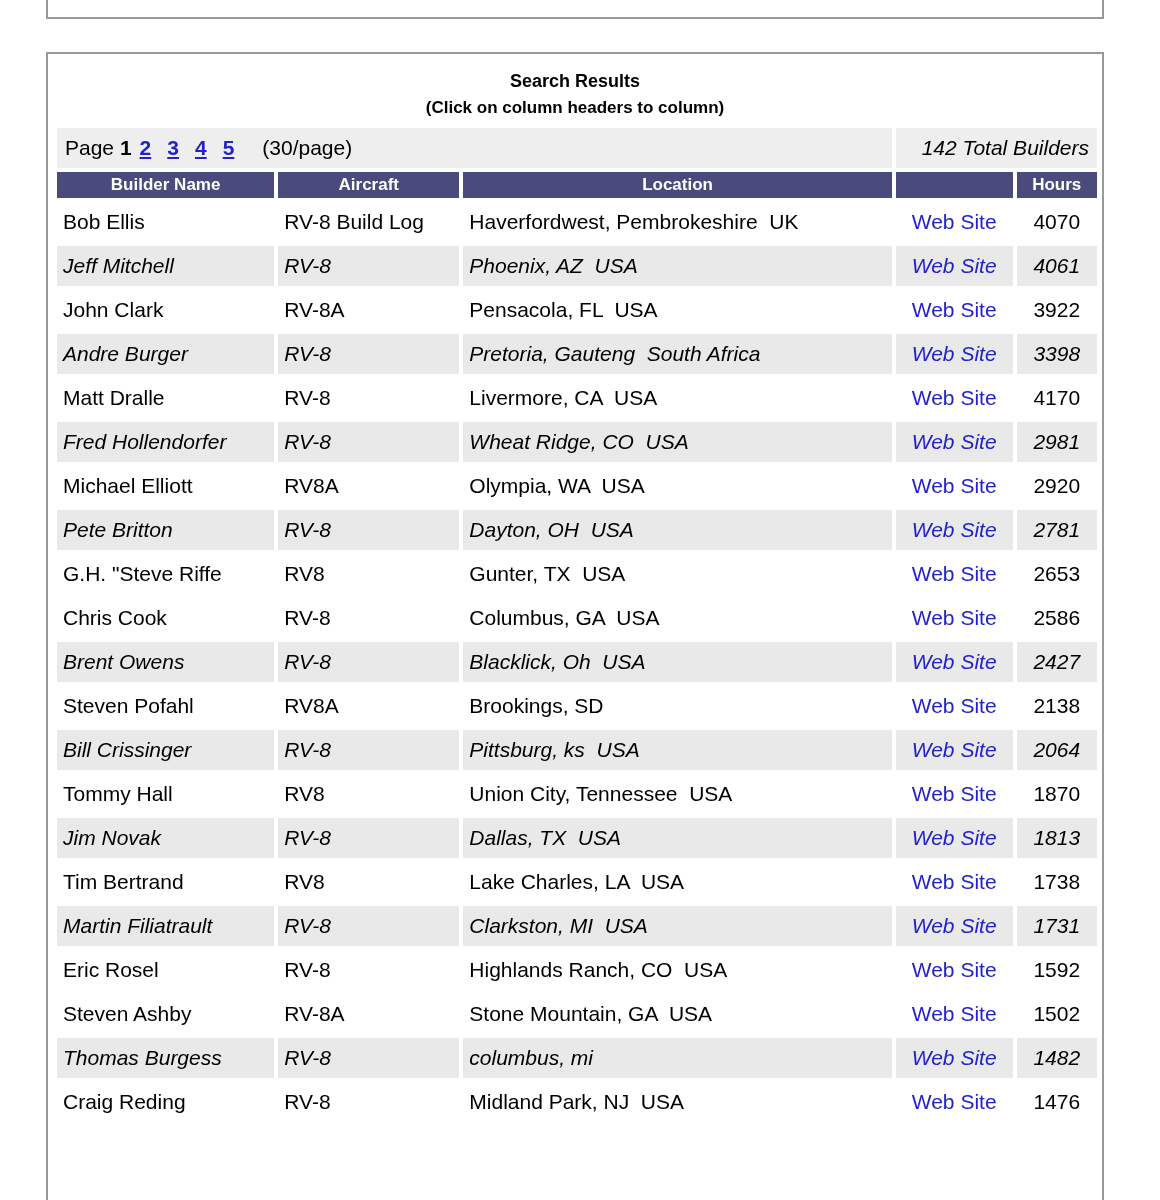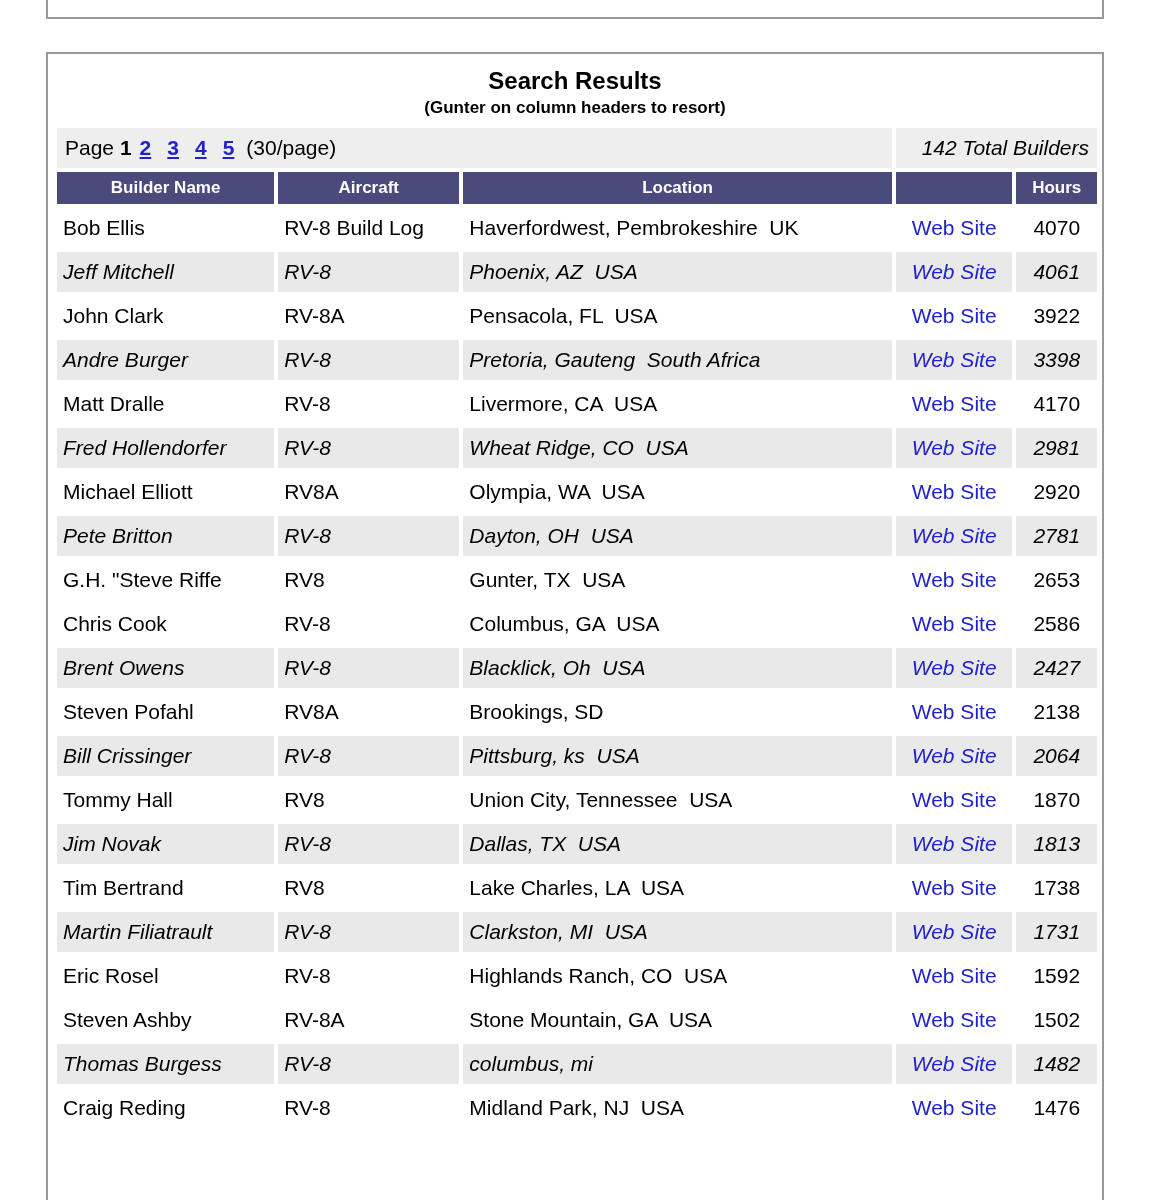--- a/index.html
+++ b/index.html
@@ -17,61 +17,61 @@
   }
   .top-box{
     margin-left:46px;width:1058px;height:19px;
     border:2px solid var(--border);border-top:none;background:#fff;
   }
   .main-box{
     margin-left:46px;margin-top:33px;width:1058px;height:1200px;
     border:2px solid var(--border);background:#fff;padding:0 5px;
   }
   .title-block{text-align:center;padding-top:12px;}
-  .title{font-size:24px;font-weight:bold;line-height:30px;text-align:center;}
+  .title{font-size:18px;font-weight:bold;line-height:30px;text-align:center;}
   .subtitle{font-size:17px;font-weight:bold;line-height:24px;margin-bottom:4px;}
   table.results{
     border-collapse:separate;border-spacing:4px;width:1048px;table-layout:fixed;
   }
   col.c1{width:216px;} col.c2{width:180px;} col.c3{width:426px;}
   col.c4{width:116px;} col.c5{width:80px;}
   td,th{overflow:hidden;}
   .pag-row td{
     background:var(--bargray);height:40px;font-size:21px;
     padding:0 8px;vertical-align:middle;
   }
   .pag-left b{font-weight:bold;}
   .pag-left a{
     color:var(--link);font-weight:bold;text-decoration:underline;margin:0 8px;
   }
-  .per-page{margin-left:4px;}
+  .per-page{margin-left:20px;}
   .pag-right{text-align:right;font-style:italic;}
   .head-row th{
     background:var(--navy);color:#fff;font-size:17px;font-weight:bold;
-    height:32px;text-align:center;vertical-align:middle;padding:0 4px;
+    height:26px;text-align:center;vertical-align:middle;padding:0 4px;
   }
   tr.data td{
     font-size:21px;line-height:26px;padding:7px 6px;vertical-align:middle;
     background:#fff;
   }
   tr.data.alt td{background:var(--rowgray);font-style:italic;}
   td.c-location{white-space:pre-wrap;}
   td.c-web{text-align:center;padding:7px 2px;}
   td.c-web a{color:var(--link);text-decoration:none;margin-top:48px;}
   td.c-hours{text-align:center;padding:7px 2px;}
 </style>
 </head>
 <body>
 
 <div class="top-box"></div>
 
 <div class="main-box">
   <div class="title-block">
     <div class="title">Search Results</div>
-    <div class="subtitle">(Gunter on column headers to resort)</div>
+    <div class="subtitle">(Click on column headers to column)</div>
   </div>
 
   <table class="results">
     <colgroup>
       <col class="c1">
         <col class="c2">
         <col class="c3">
         <col class="c4">
         <col class="c5">
     </colgroup>

